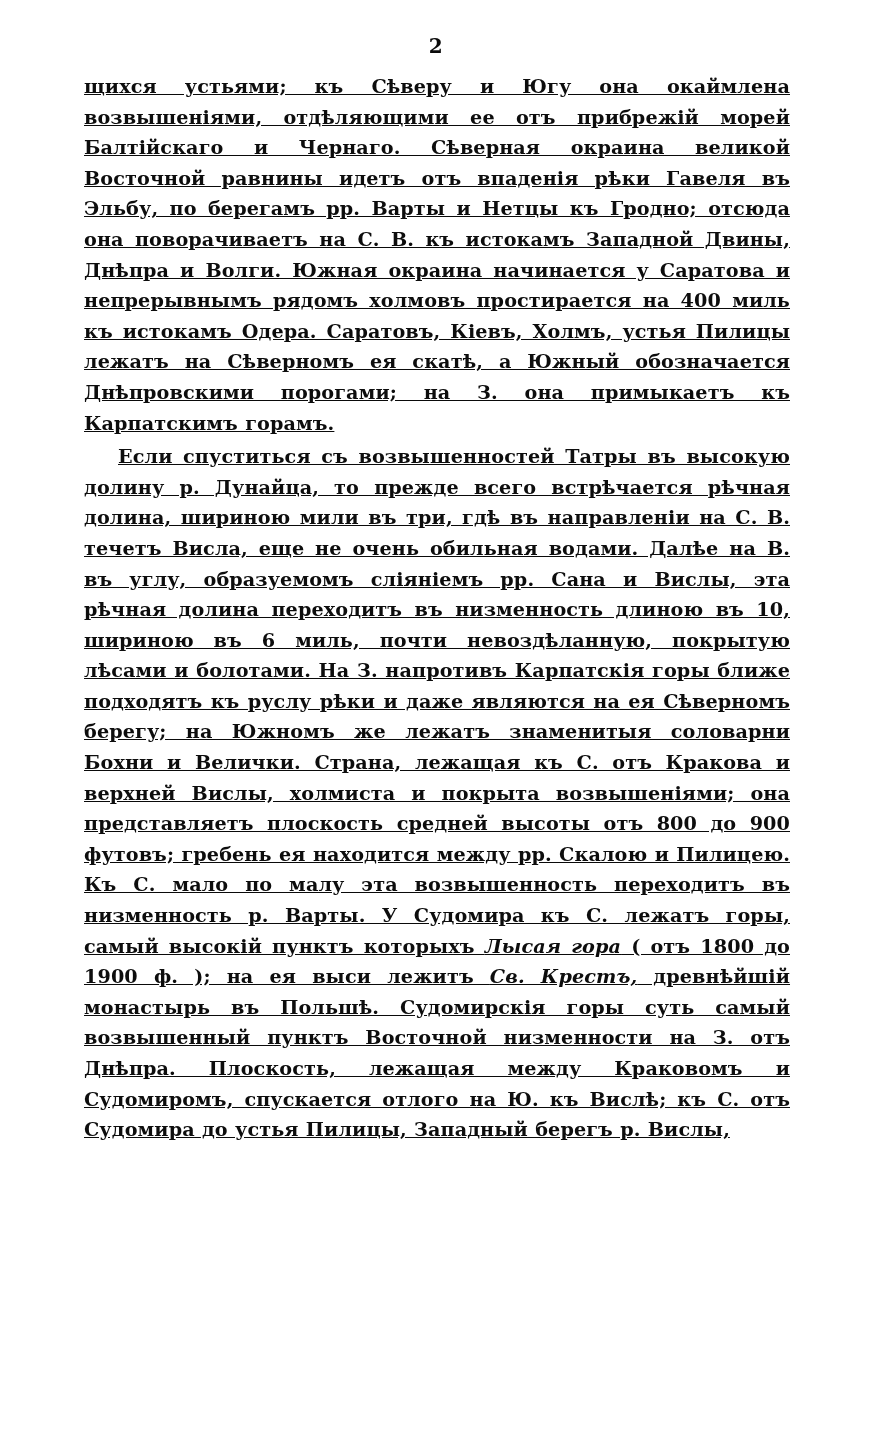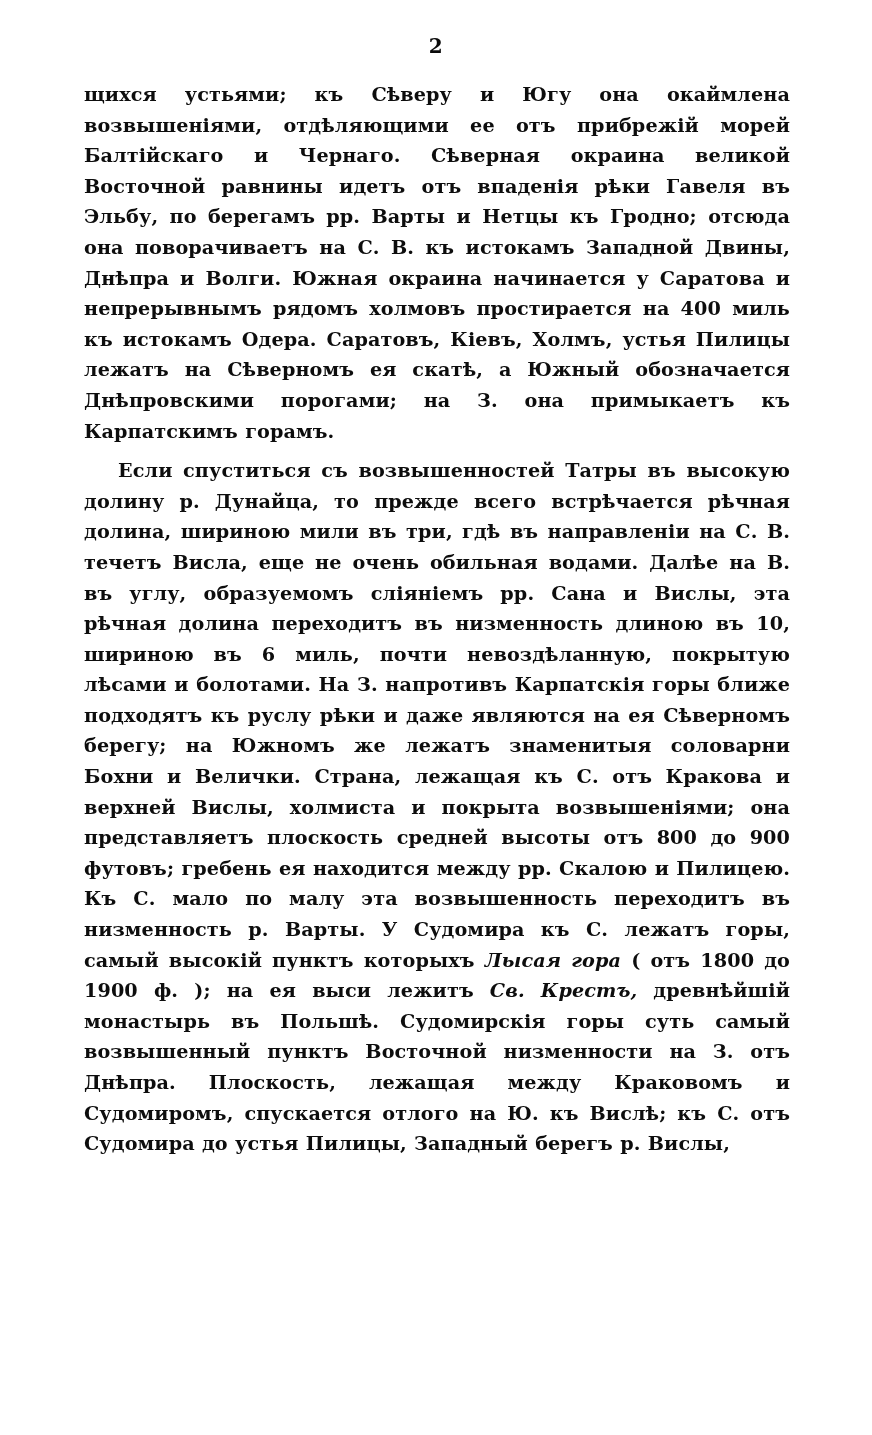--- a/index.html
+++ b/index.html
@@ -29,38 +29,39 @@
     left: 0;
     width: 872px;
     text-align: center;
     font-size: 20px;
     font-weight: bold;
     font-family: "DejaVu Serif", serif;
     letter-spacing: 0.5px;
   }
   .text-block {
     position: absolute;
-    top: 80px;
+    top: 72px;
     left: 84px;
     width: 706px;
+    text-decoration: underline;
   }
   p.para {
     margin: 0;
     font-size: 19.2px;
     line-height: 30.6px;
     font-weight: bold;
     font-family: "DejaVu Serif", serif;
     text-align: justify;
     text-align-last: left;
     word-spacing: 0.5px;
     letter-spacing: 0.1px;
     color: #0d0d0d;
   }
   p.para + p.para {
-    margin-top: 9px;
+    margin-top: 3px;
   }
   p.para.indent {
     text-indent: 34px;
   }
   .ital {
     font-style: italic;
   }
 </style>
 </head>
 <body>

